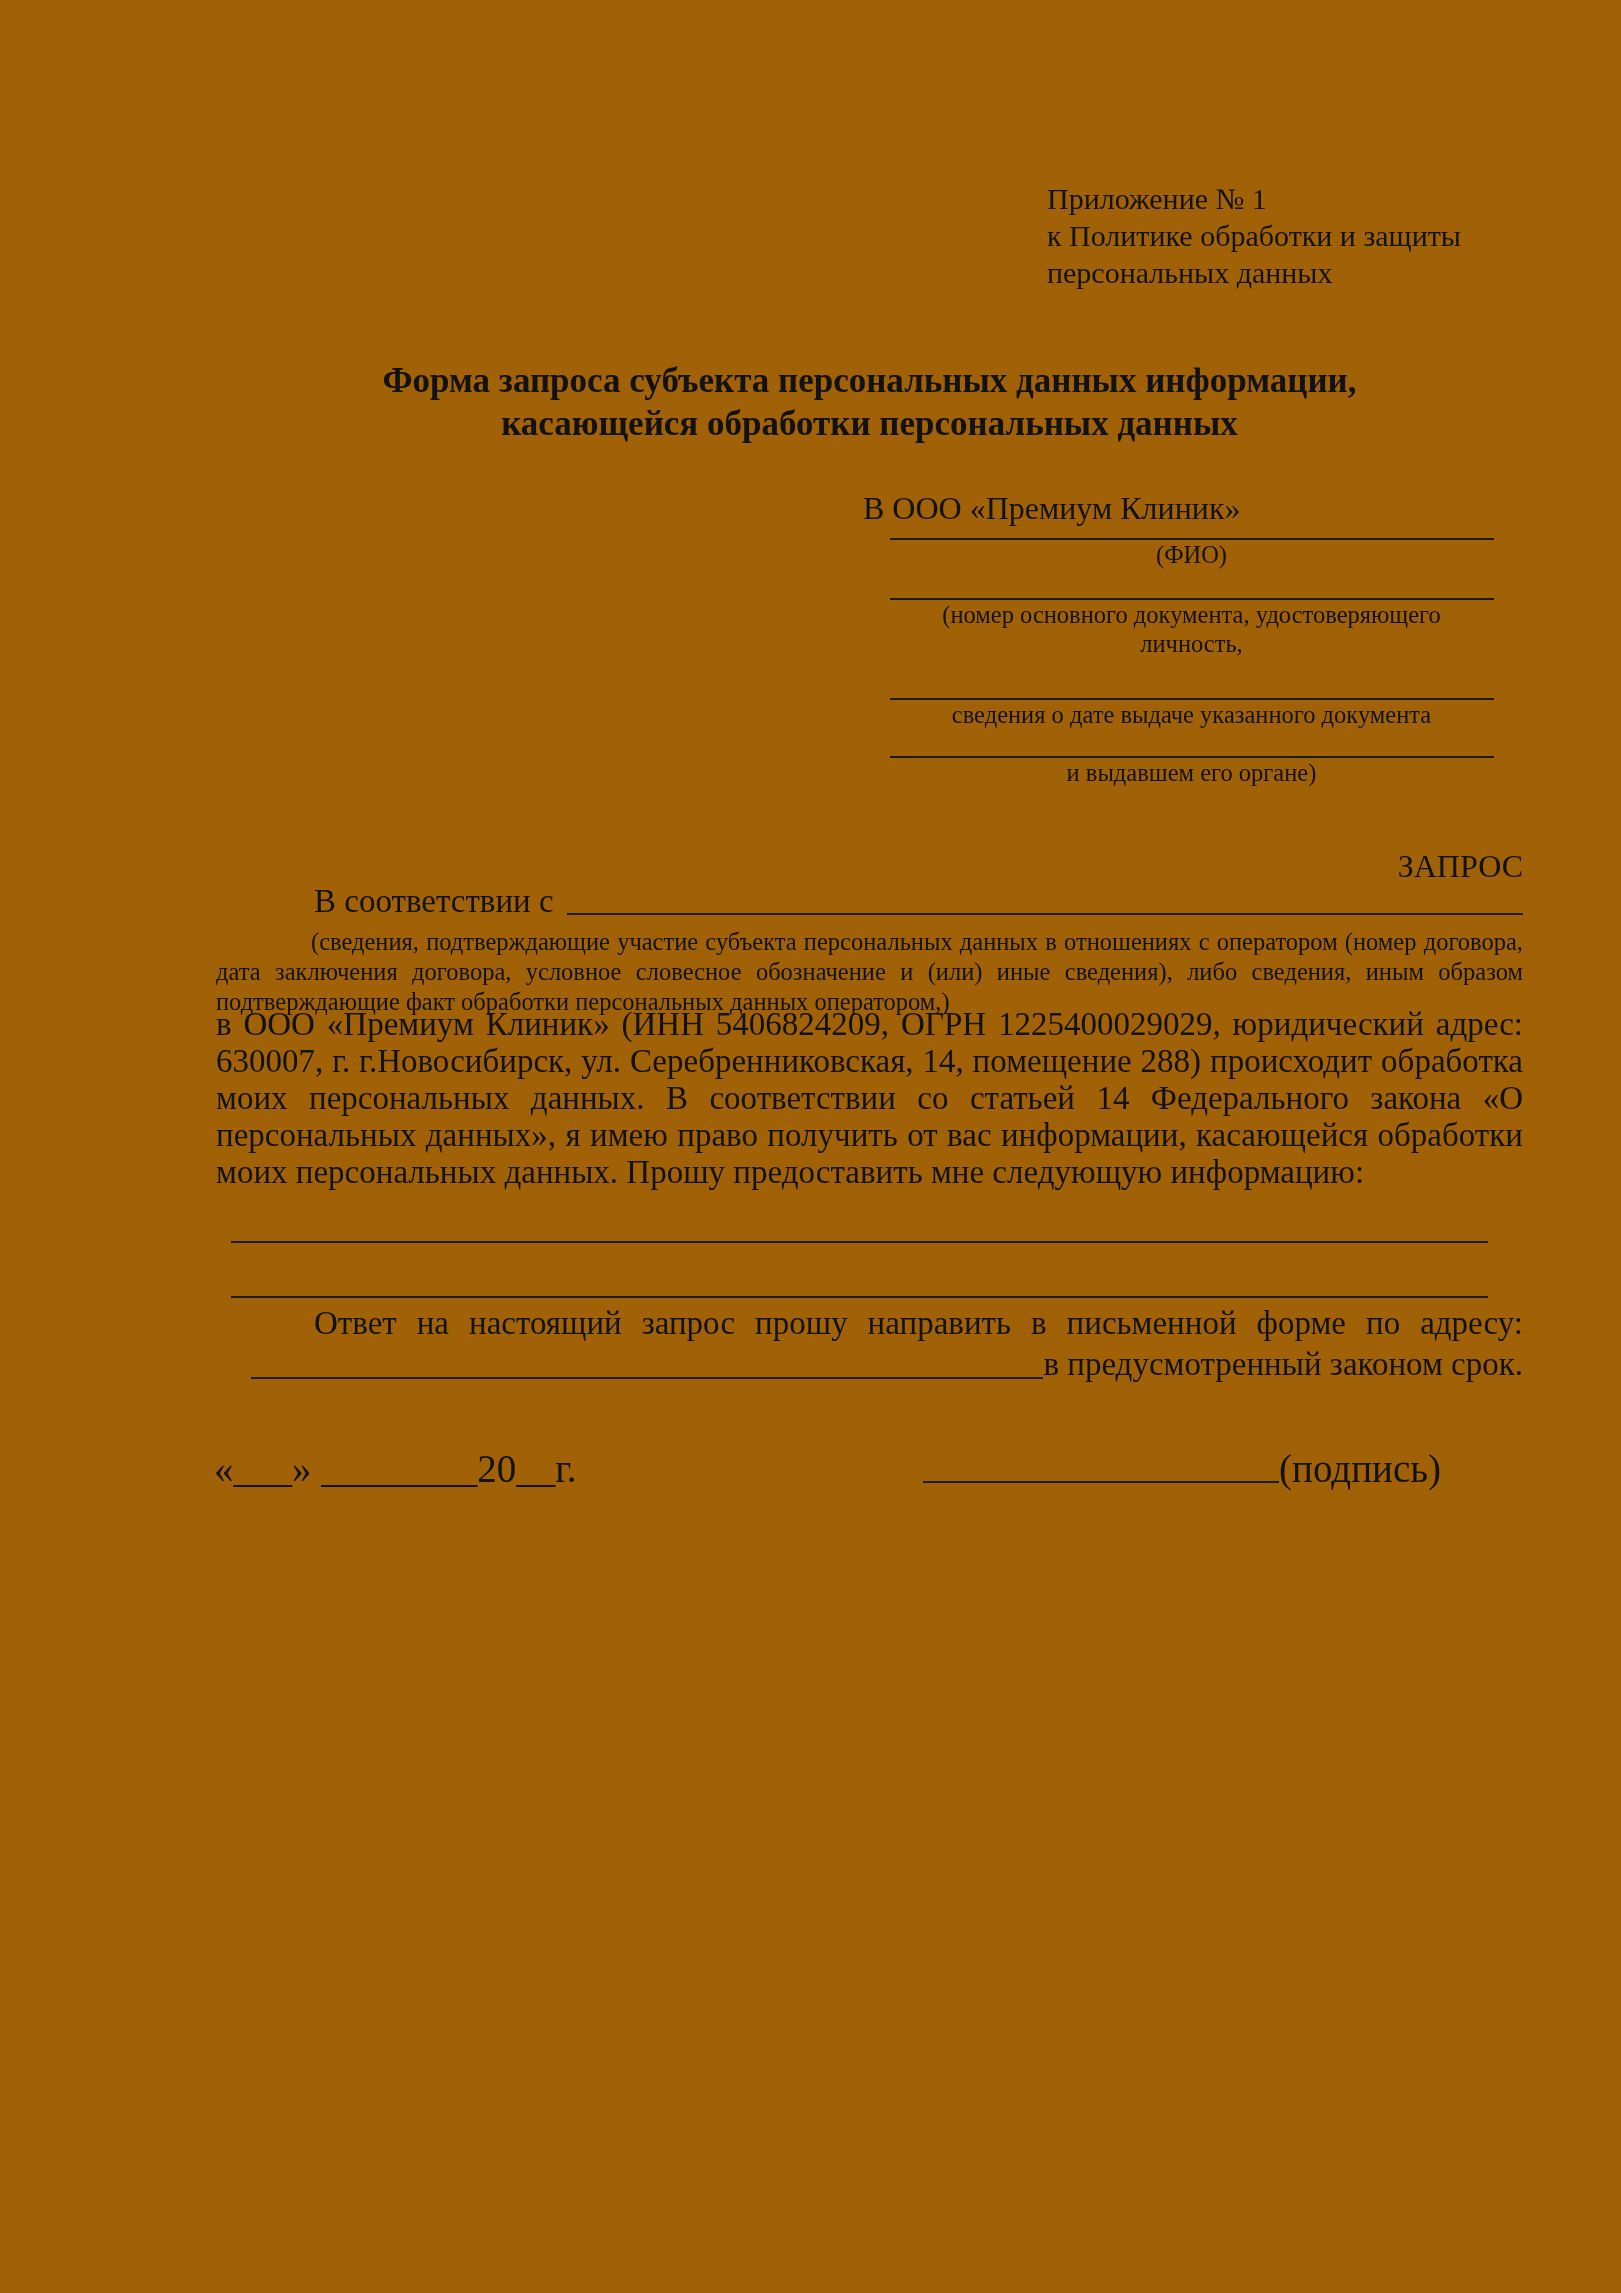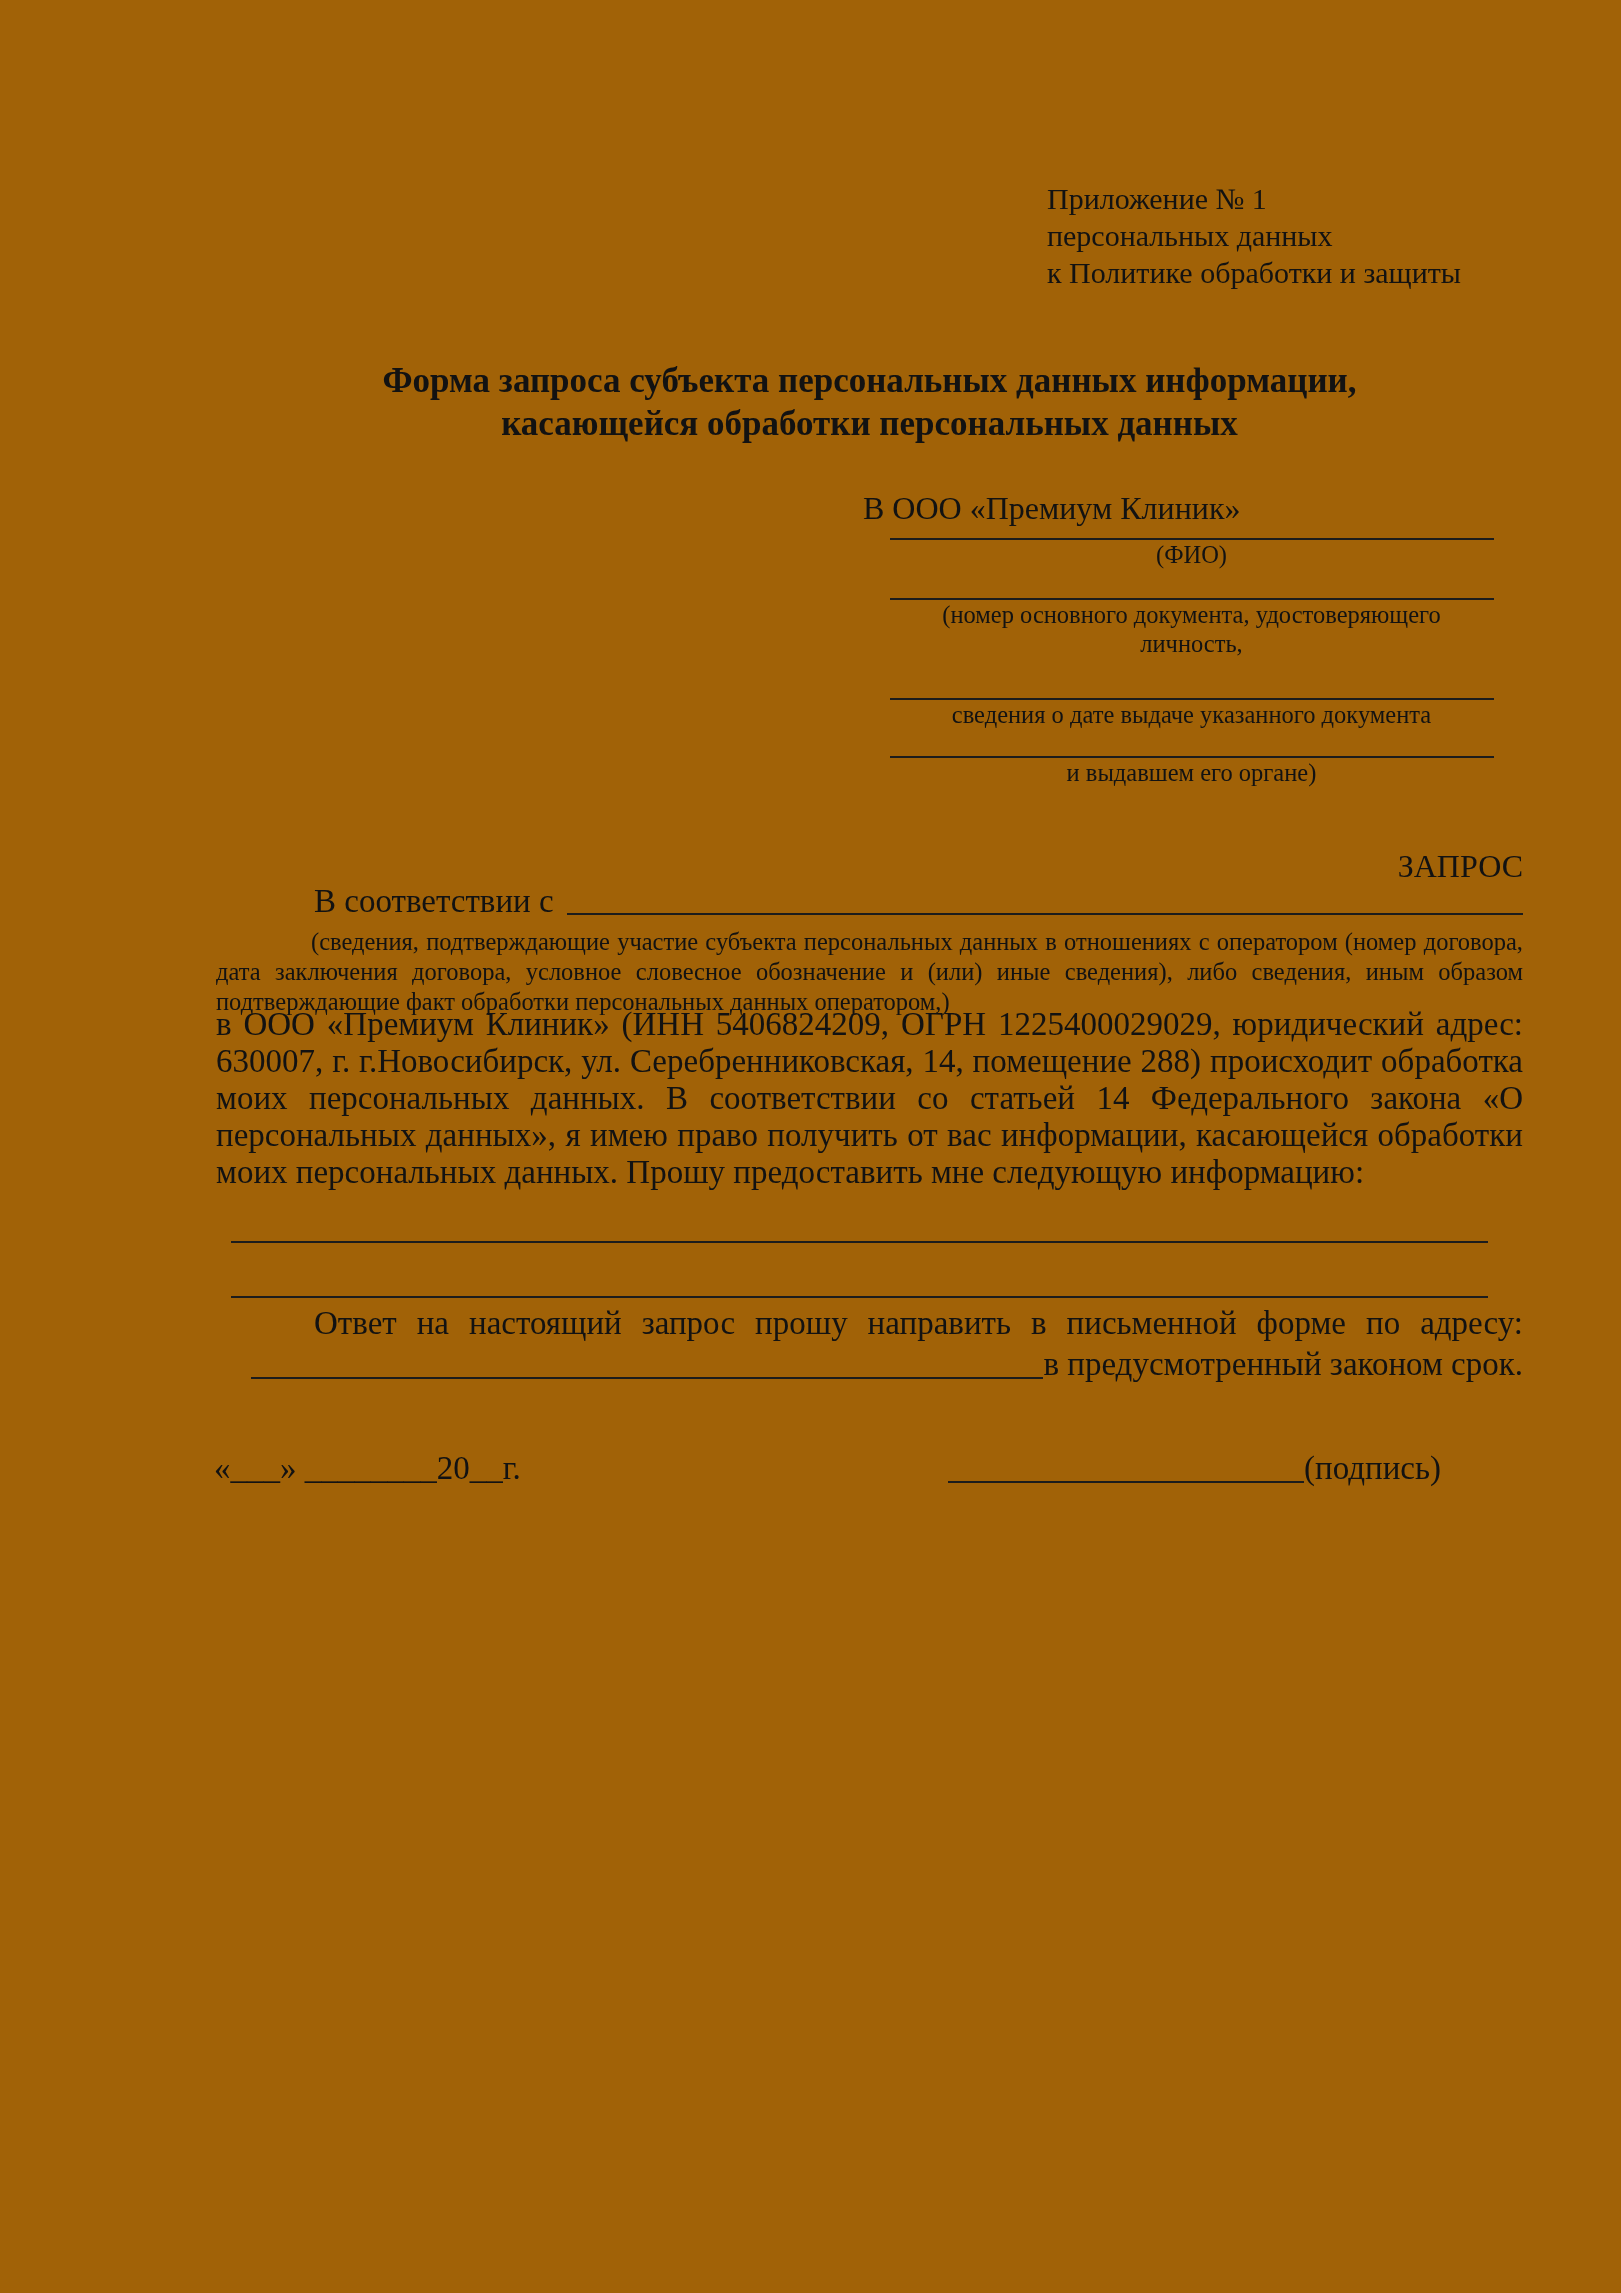--- a/index.html
+++ b/index.html
@@ -87,36 +87,36 @@
   .reply-second {
     position: absolute; left: 216px; top: 1345px; width: 1307px;
     font-size: 33px; line-height: 39px; display: flex;
   }
   .addr-fill { flex: 1; margin: 0 0 4.9px 35px; }
   .reply-suffix { white-space: nowrap; }
 
   
   .sign-row {
     position: absolute; left: 214px; top: 1449px; width: 1227px;
-    font-size: 33px; line-height: 39px;
+    font-size: 39px; line-height: 39px;
     display: flex; align-items: flex-end;
   }
   .sign-spacer { flex: 1; }
   .sign-fill { width: 356px; margin-bottom: 4.9px; }
   .date-text, .sign-caption { white-space: nowrap; }
 </style>
 </head>
 <body>
 
 <div class="page">
 
   <div class="appendix-header">
     <div>Приложение № 1</div>
+    <div>к Политике обработки и защиты</div>
     <div>персональных данных</div>
-    <div>к Политике обработки и защиты</div>
   </div>
 
   <div class="form-title">
     <div>Форма запроса субъекта персональных данных информации,</div>
     <div>касающейся обработки персональных данных</div>
   </div>
 
   <div class="addressee">
     <div class="line">В ООО «Премиум Клиник»</div>
     <div class="addr-blank blank blank-fio"></div>

